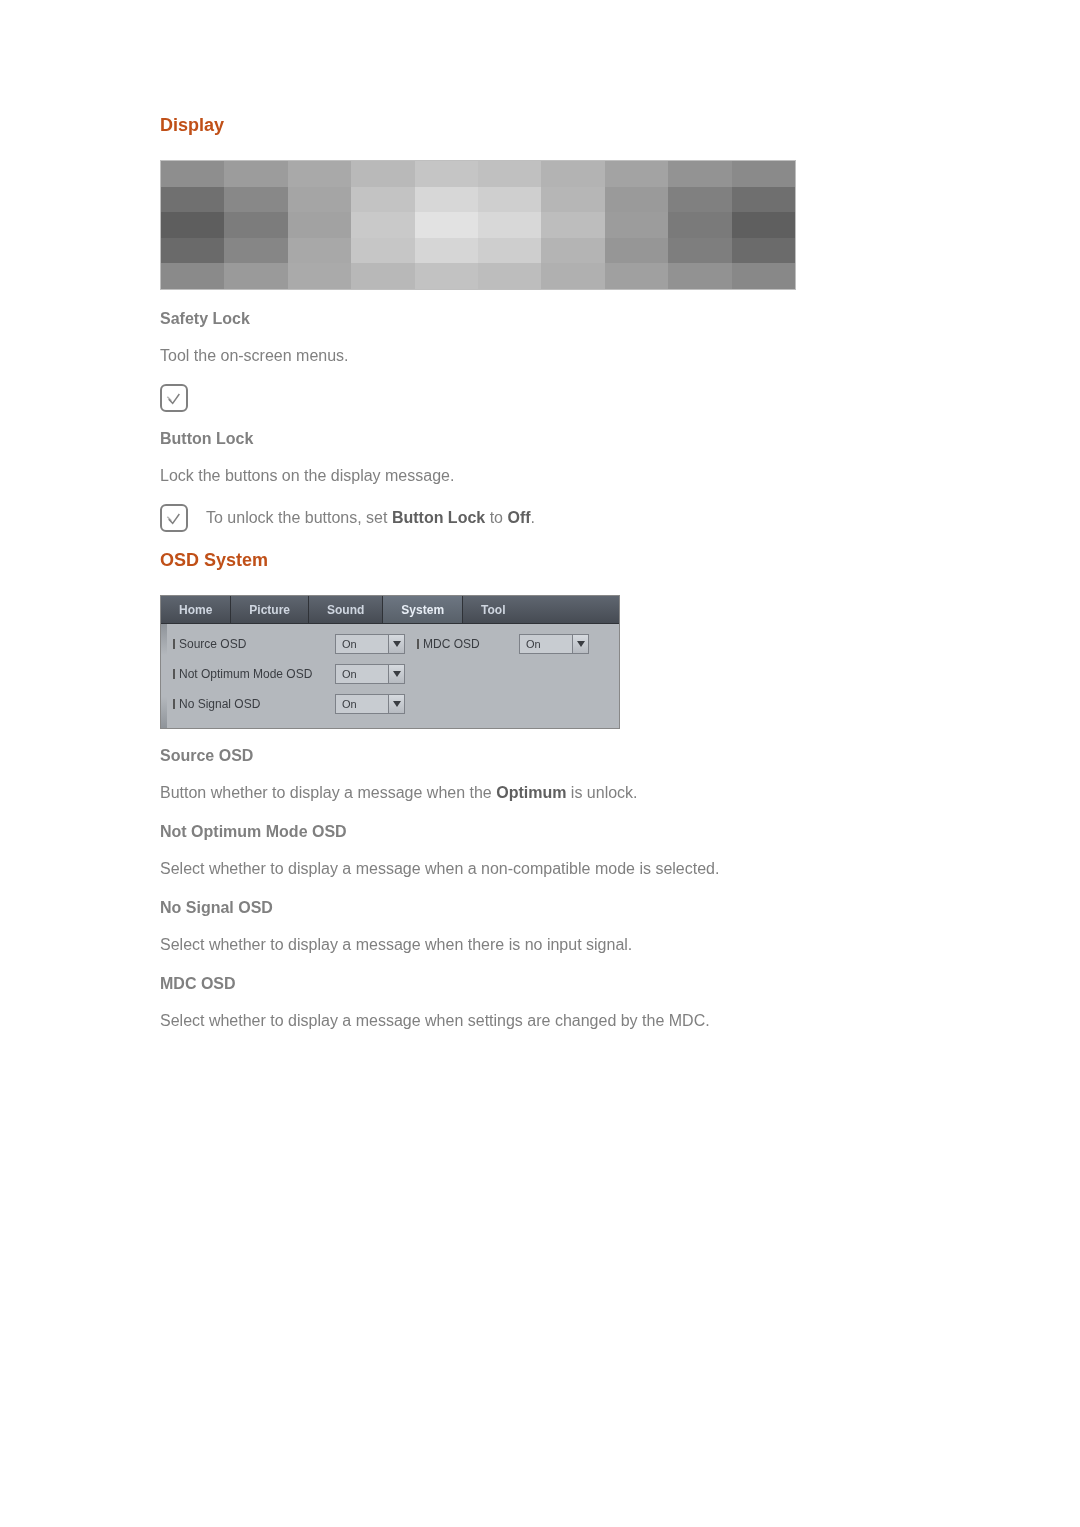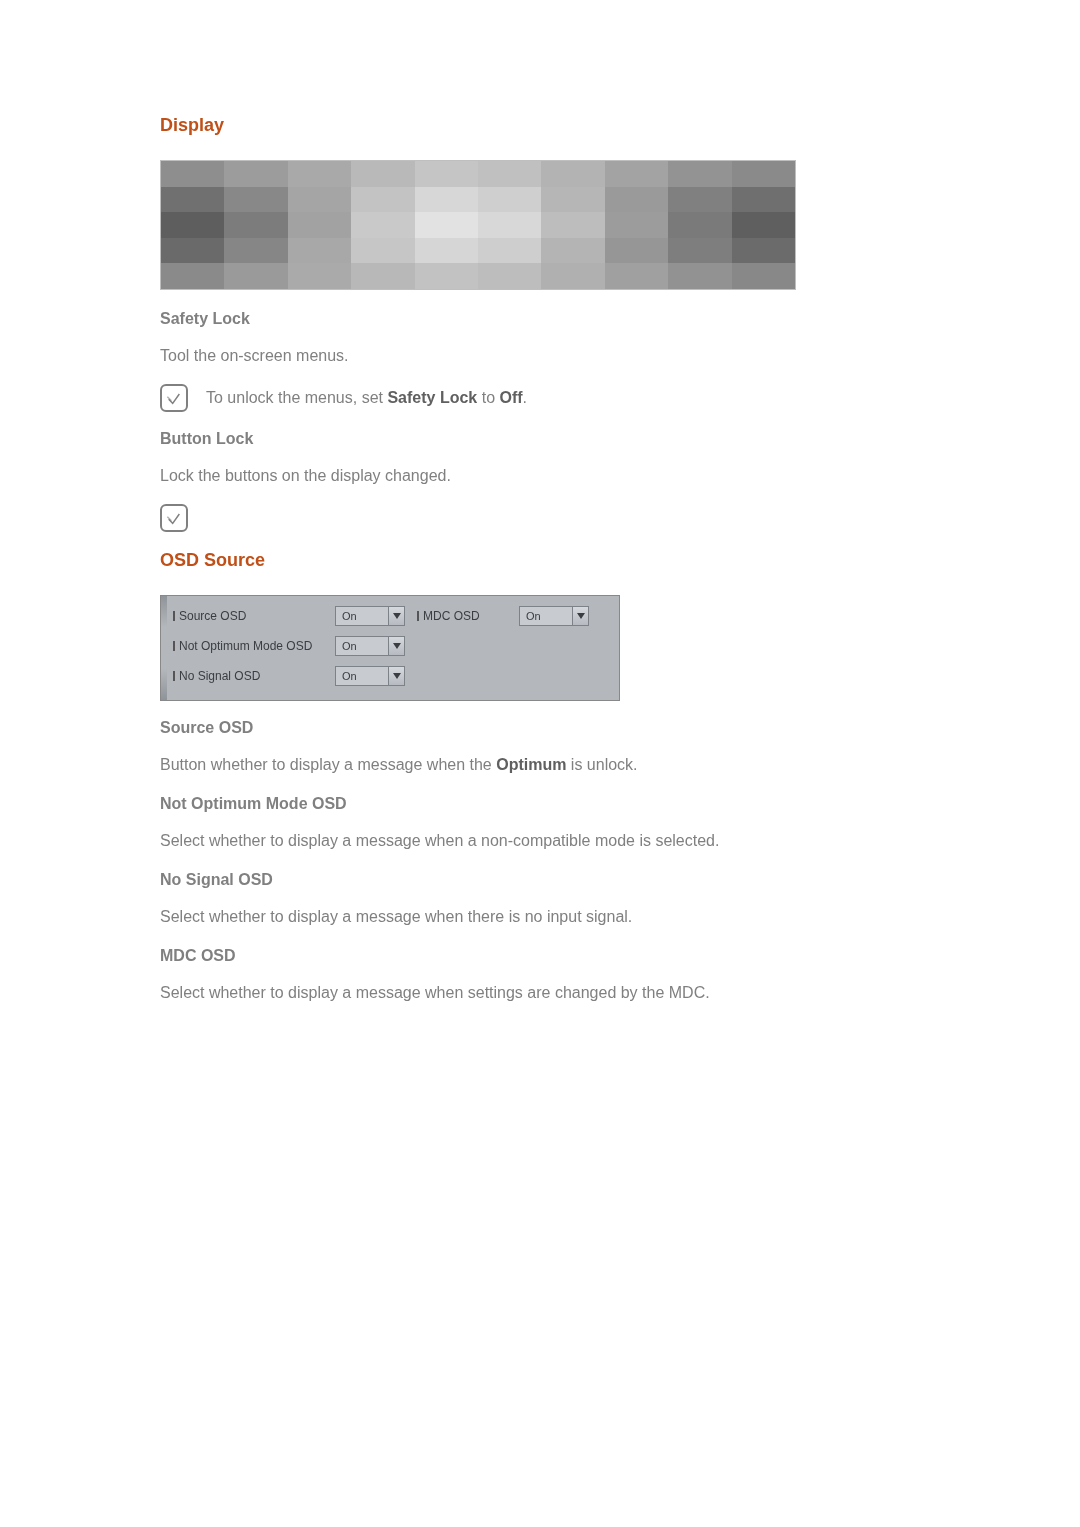--- a/index.html
+++ b/index.html
@@ -211,40 +211,47 @@
 <div class="sub1">Safety Lock</div>
 <p class="body">Tool the on-screen menus.</p>
 
 <div class="note-row">
   <div class="note-icon">
     <svg viewBox="0 0 24 24" fill="none" stroke="#808080" stroke-width="2.2">
       <path d="M4 14 L10 20 L20 6"></path>
       <path d="M2 10 L8 16" opacity="0.6"></path>
     </svg>
   </div>
-  <div class="txt">
-    <span>To unlock the menus, set </span><b>Safety Lock</b><span> to </span><b>Off</b><span>.</span>
-  </div>
 </div>
 
 <div class="sub1">Button Lock</div>
-<p class="body">Lock the buttons on the display changed.</p>
+<p class="body">Lock the buttons on the display message.</p>
 
 <div class="note-row">
   <div class="note-icon">
     <svg viewBox="0 0 24 24" fill="none" stroke="#808080" stroke-width="2.2">
       <path d="M4 14 L10 20 L20 6"></path>
       <path d="M2 10 L8 16" opacity="0.6"></path>
     </svg>
   </div>
+  <div class="txt">
+    <span>To unlock the buttons, set </span><b>Button Lock</b><span> to </span><b>Off</b><span>.</span>
+  </div>
 </div>
 
-<h2 class="section" style="margin-top:10px">OSD Source</h2>
+<h2 class="section" style="margin-top:10px">OSD System</h2>
 
 <div class="osd-panel">
+  <div class="osd-tabs" id="osd-tabs">
+      <div class="osd-tab">Home</div>
+      <div class="osd-tab">Picture</div>
+      <div class="osd-tab">Sound</div>
+      <div class="osd-tab active">System</div>
+      <div class="osd-tab">Tool</div>
+    </div>
   <div class="osd-body" id="osd-body">
       <div class="osd-label"><span class="bar"></span><span>Source OSD</span></div>
       <div class="osd-select">
         <span class="val">On</span>
         <span class="caret">
           <svg width="8" height="6" viewBox="0 0 8 6">
             <path d="M0 0 L8 0 L4 6 Z" fill="#3a3d42"></path>
           </svg>
         </span>
       </div>

